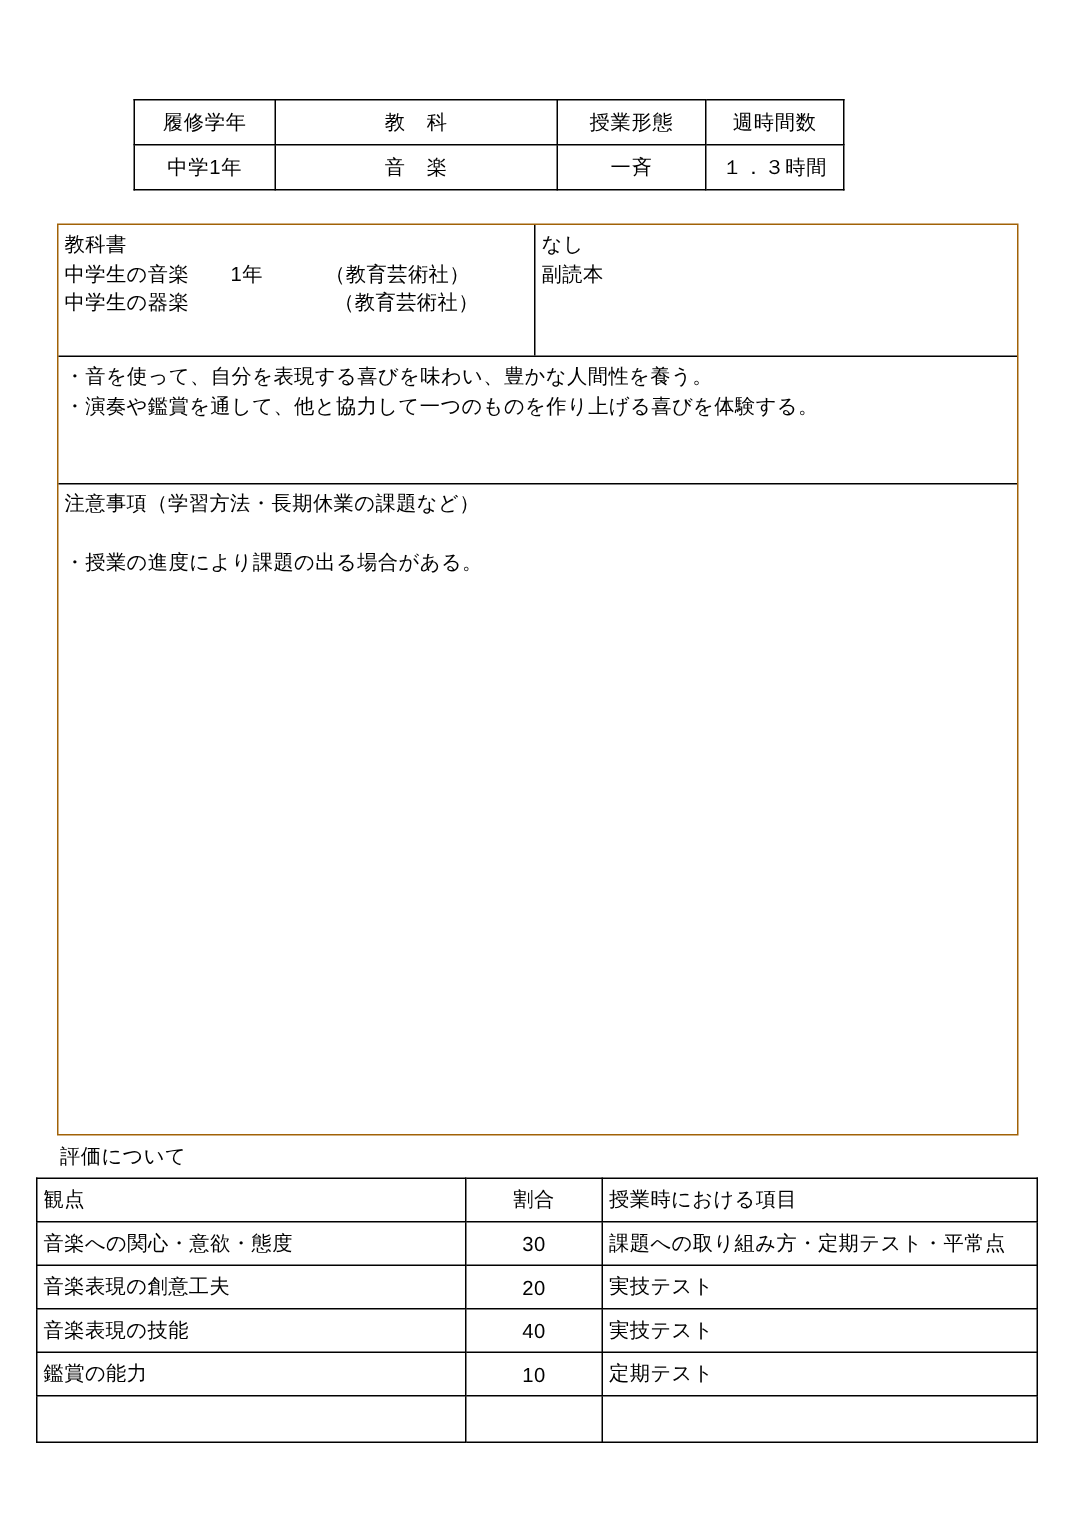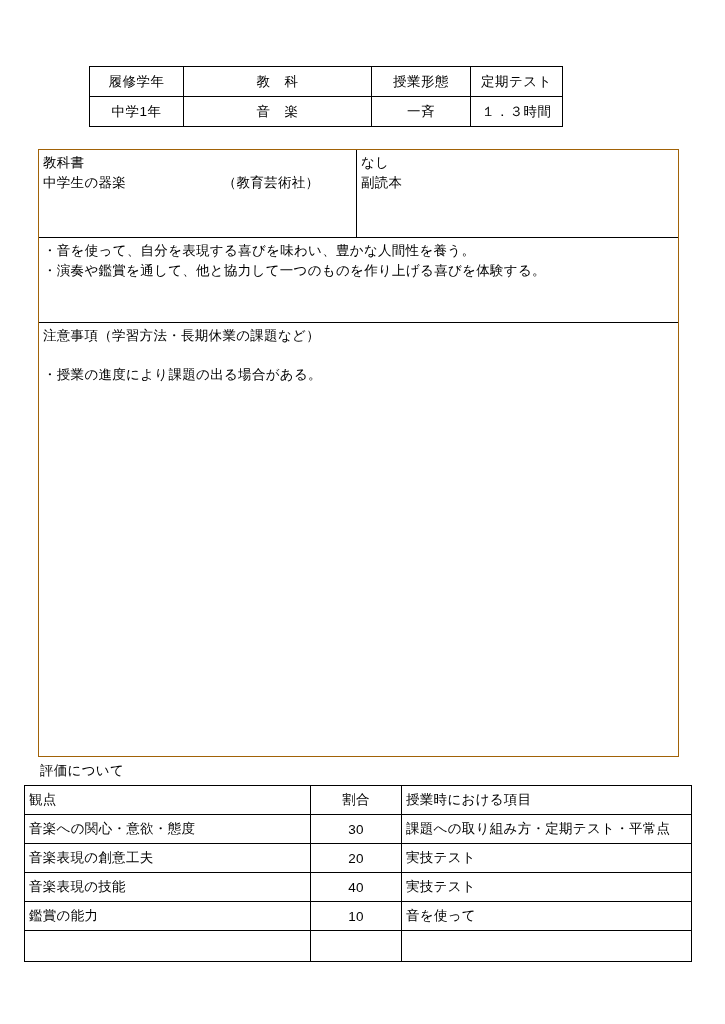--- a/index.html
+++ b/index.html
@@ -125,36 +125,37 @@
 </style>
 </head>
 <body>
 
 <table class="header-table">
   <tbody>
     <tr>
       <td class="col-grade">履修学年</td>
       <td class="col-subj">教　科</td>
       <td class="col-form">授業形態</td>
-      <td class="col-hours">定期テスト</td>
+      <td class="col-hours">週時間数</td>
     </tr>
     <tr>
       <td class="col-grade">中学1年</td>
       <td class="col-subj">音　楽</td>
       <td class="col-form">一斉</td>
       <td class="col-hours">１．３時間</td>
     </tr>
   </tbody>
 </table>
 
 <div class="body-box">
 
   <div class="body-section sec-books">
     <div class="books-left">
       <div class="line">教科書</div>
+      <div class="line">中学生の音楽　　1年　　　（教育芸術社）</div>
       <div class="line">中学生の器楽　　　　　　　（教育芸術社）</div>
     </div>
     <div class="books-right">
       <div class="line">なし</div>
       <div class="line">副読本</div>
     </div>
   </div>
 
   <div class="body-section sec-goals">
     <div class="line">・音を使って、自分を表現する喜びを味わい、豊かな人間性を養う。</div>
@@ -189,21 +190,21 @@
       <td class="eval-c3">実技テスト</td>
     </tr>
     <tr>
       <td class="eval-c1">音楽表現の技能</td>
       <td class="eval-c2">40</td>
       <td class="eval-c3">実技テスト</td>
     </tr>
     <tr>
       <td class="eval-c1">鑑賞の能力</td>
       <td class="eval-c2">10</td>
-      <td class="eval-c3">音を使って</td>
+      <td class="eval-c3">定期テスト</td>
     </tr>
     <tr class="empty-row">
       <td class="eval-c1"></td>
       <td class="eval-c2"></td>
       <td class="eval-c3"></td>
     </tr>
   </tbody>
 </table>
 
 </body></html>

